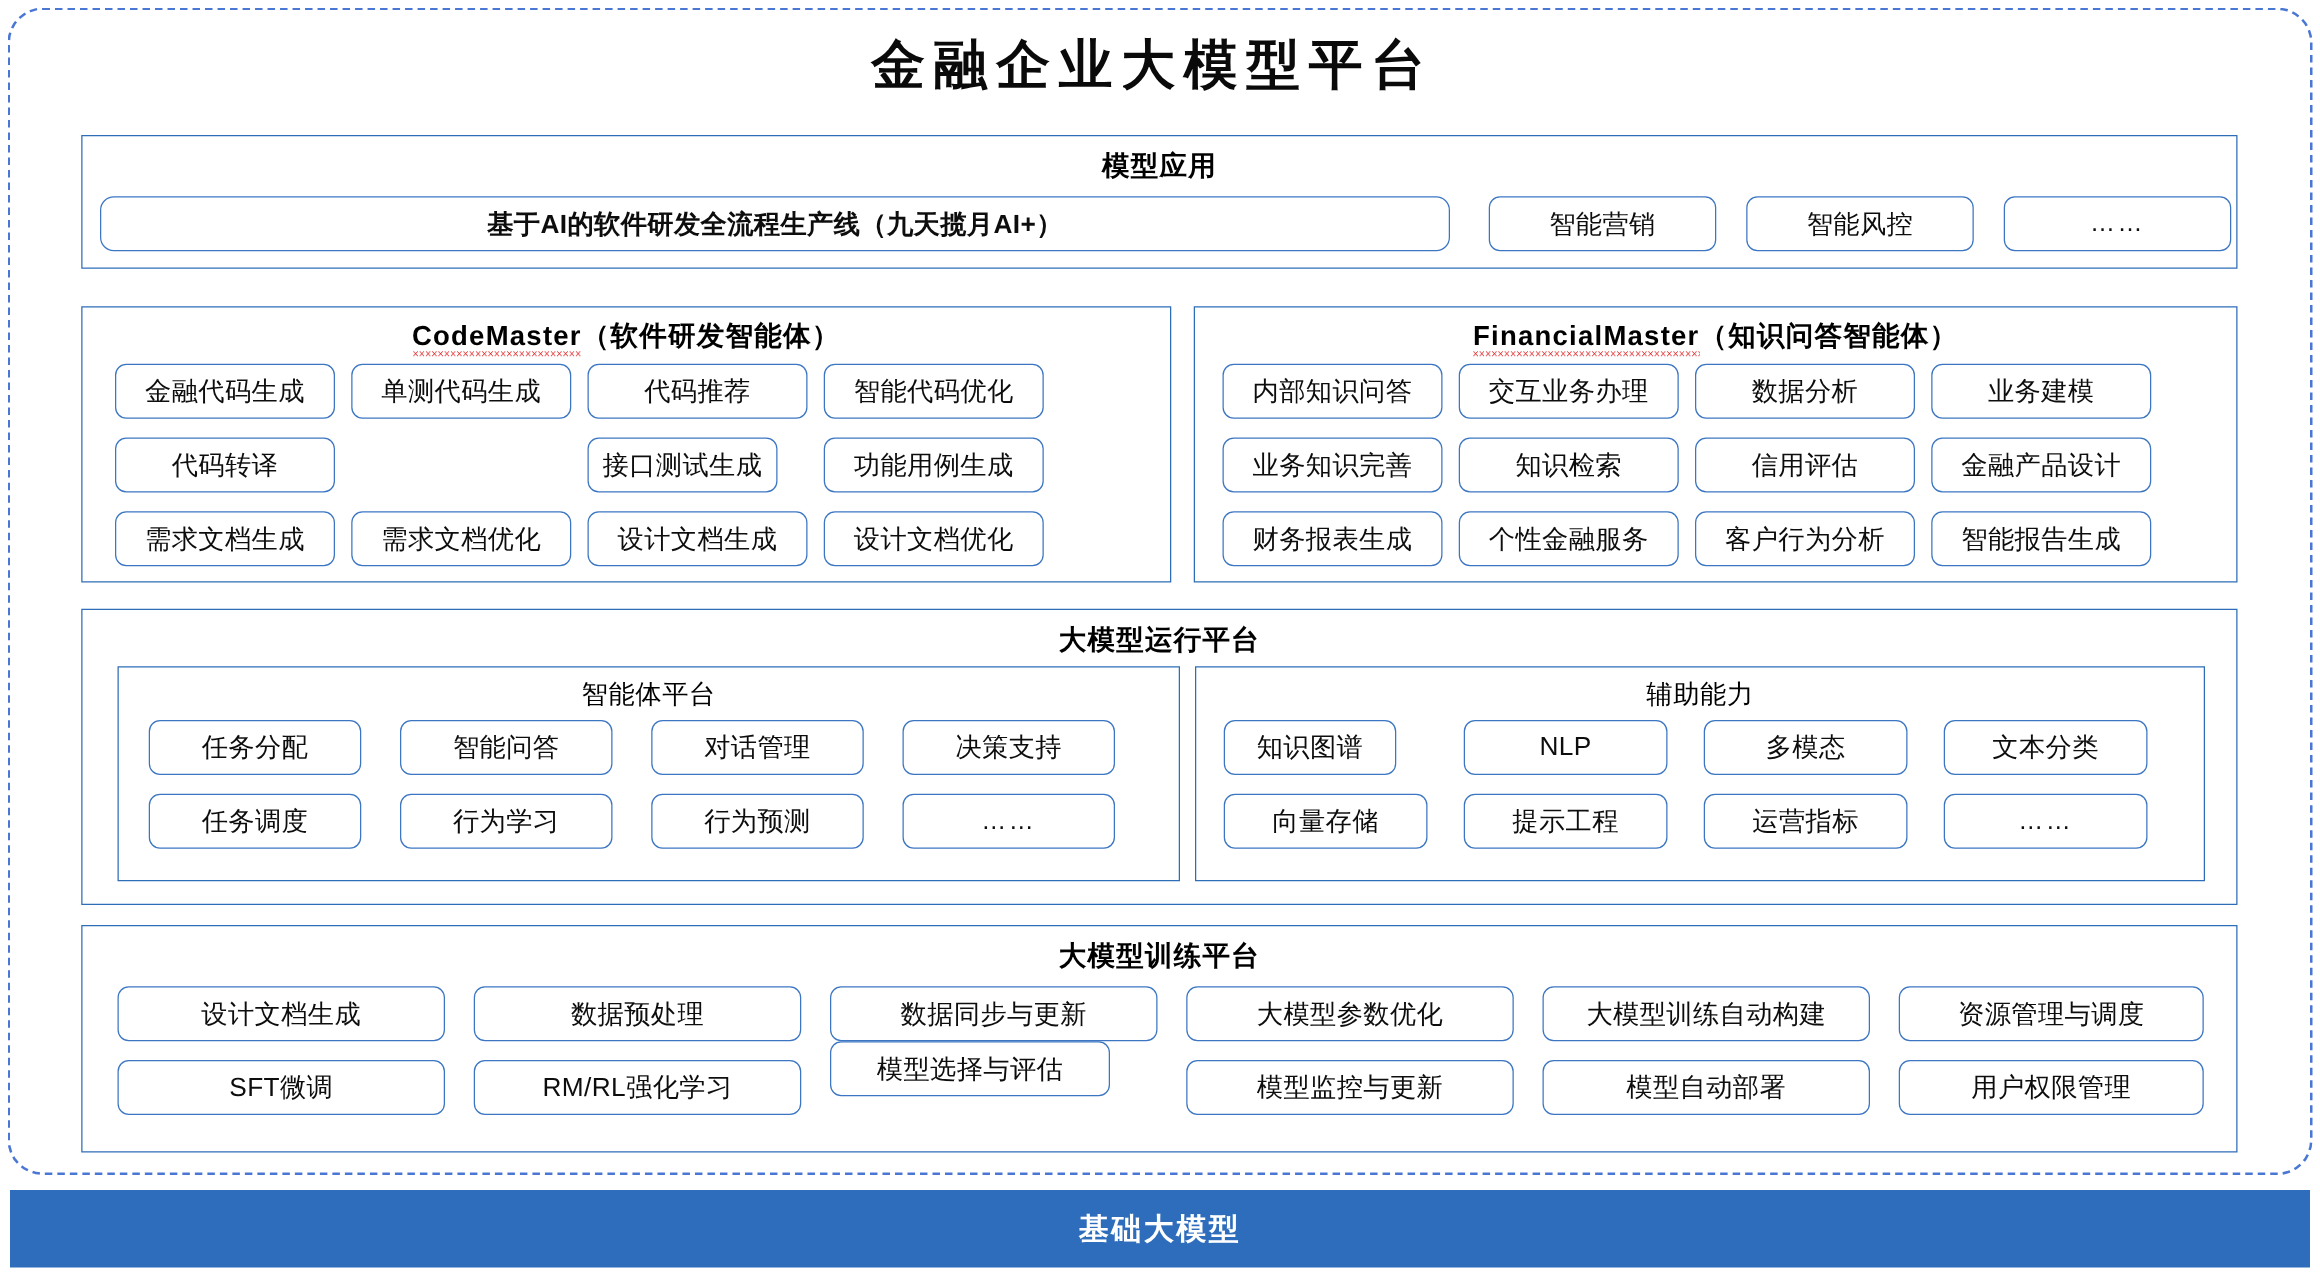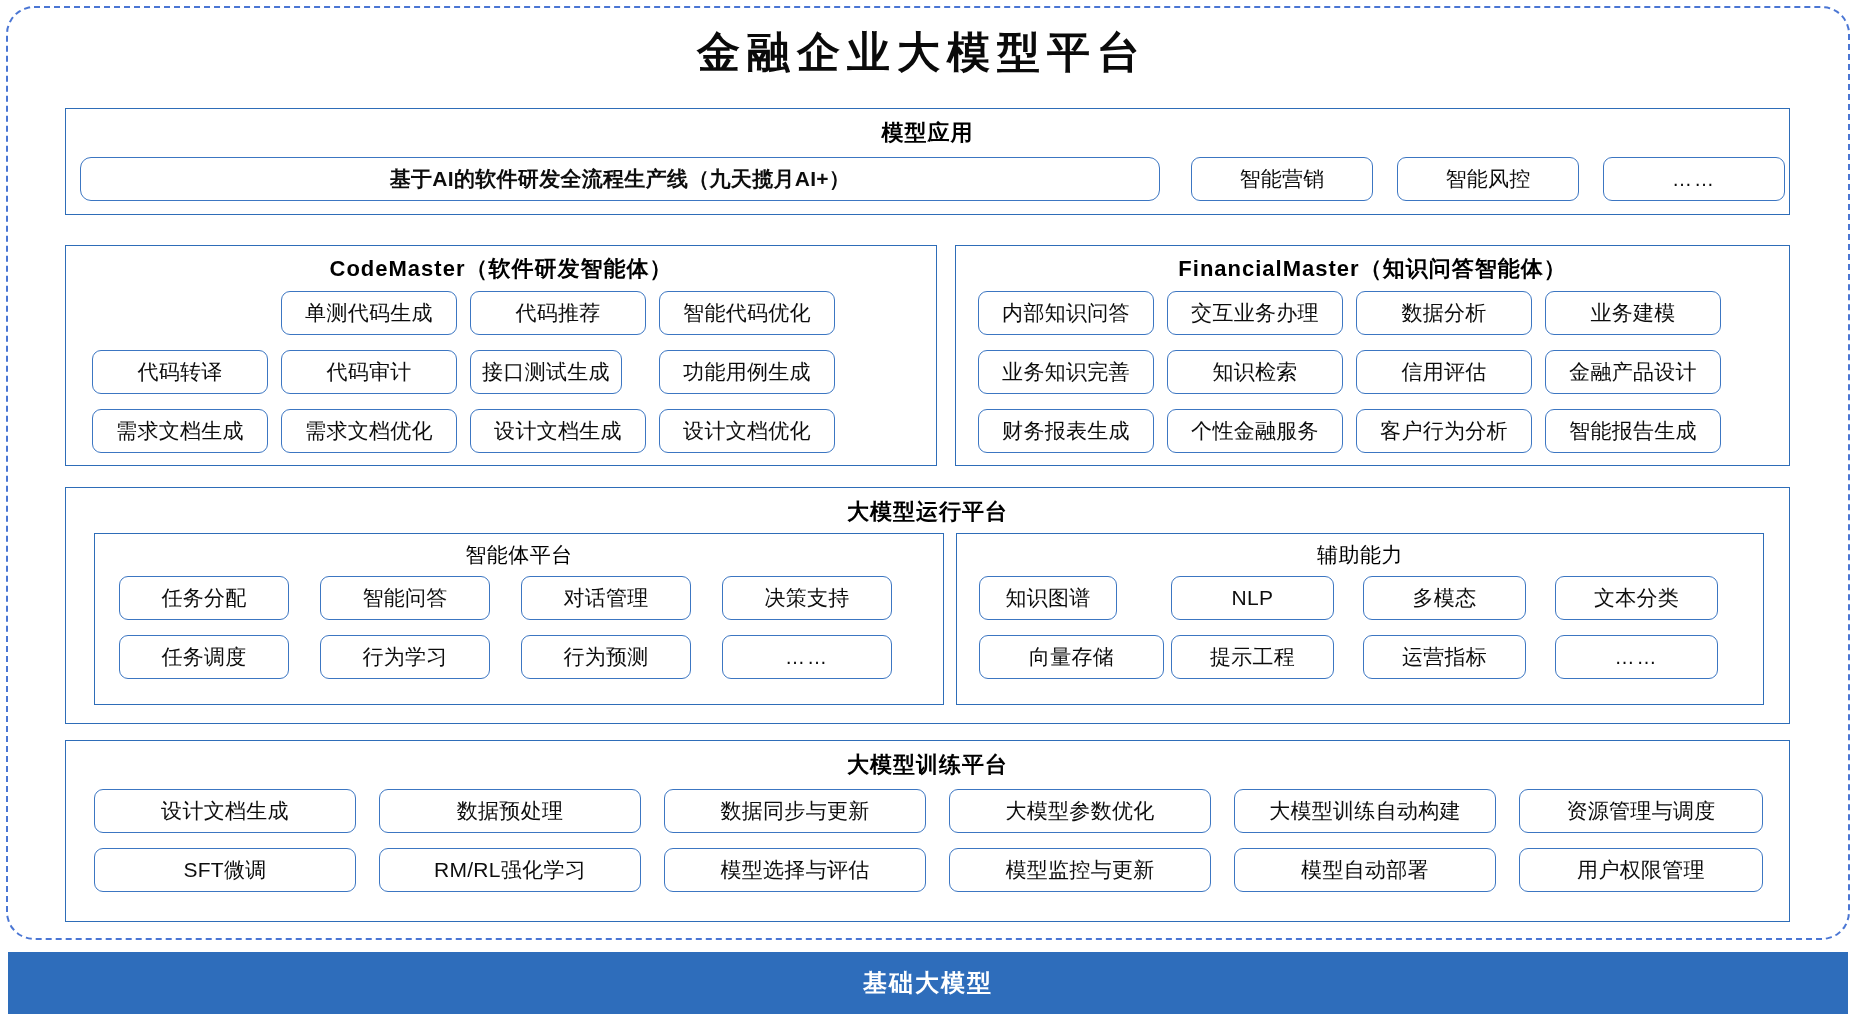--- a/index.html
+++ b/index.html
@@ -150,25 +150,25 @@
     <div class="pill wide-strong" style="left:14px; top:48px; width:1080px; height:44px;">基于AI的软件研发全流程生产线（九天揽月AI+）</div>
     <div class="pill" style="left:1125px; top:48px; width:182px; height:44px;">智能营销</div>
     <div class="pill" style="left:1331px; top:48px; width:182px; height:44px;">智能风控</div>
     <div class="pill dots" style="left:1537px; top:48px; width:182px; height:44px;">……</div>
   </div>
 
   <div class="panel" style="left:65px; top:245px; width:872px; height:221px;">
     <div class="panel-title" style="margin-top:8px;">
       <span class="sq">CodeMaster</span><span>（软件研发智能体）</span>
     </div>
+    <div class="pill" style="left:26px;  top:45px;  width:176px; height:44px;">金融代码生成</div>
     <div class="pill" style="left:215px; top:45px;  width:176px; height:44px;">单测代码生成</div>
     <div class="pill" style="left:404px; top:45px;  width:176px; height:44px;">代码推荐</div>
     <div class="pill" style="left:593px; top:45px;  width:176px; height:44px;">智能代码优化</div>
     <div class="pill" style="left:26px;  top:104px; width:176px; height:44px;">代码转译</div>
-    <div class="pill" style="left:215px; top:104px; width:176px; height:44px;">代码审计</div>
     <div class="pill" style="left:404px; top:104px; width:152px; height:44px;">接口测试生成</div>
     <div class="pill" style="left:593px; top:104px; width:176px; height:44px;">功能用例生成</div>
     <div class="pill" style="left:26px;  top:163px; width:176px; height:44px;">需求文档生成</div>
     <div class="pill" style="left:215px; top:163px; width:176px; height:44px;">需求文档优化</div>
     <div class="pill" style="left:404px; top:163px; width:176px; height:44px;">设计文档生成</div>
     <div class="pill" style="left:593px; top:163px; width:176px; height:44px;">设计文档优化</div>
   </div>
 
   <div class="panel" style="left:955px; top:245px; width:835px; height:221px;">
     <div class="panel-title" style="margin-top:8px;">
@@ -202,38 +202,38 @@
       <div class="pill" style="left:426px; top:101px; width:170px; height:44px;">行为预测</div>
       <div class="pill dots" style="left:627px; top:101px; width:170px; height:44px;">……</div>
     </div>
 
     <div class="subpanel" style="left:890px; top:45px; width:808px; height:172px;">
       <div class="subpanel-title" style="margin-top:7px;">辅助能力</div>
       <div class="pill" style="left:22px;  top:42px;  width:138px; height:44px;">知识图谱</div>
       <div class="pill" style="left:214px; top:42px;  width:163px; height:44px;">NLP</div>
       <div class="pill" style="left:406px; top:42px;  width:163px; height:44px;">多模态</div>
       <div class="pill" style="left:598px; top:42px;  width:163px; height:44px;">文本分类</div>
-      <div class="pill" style="left:22px;  top:101px; width:185px; height:44px;">向量存储</div>
+      <div class="pill" style="left:22px;  top:101px; width:163px; height:44px;">向量存储</div>
       <div class="pill" style="left:214px; top:101px; width:163px; height:44px;">提示工程</div>
       <div class="pill" style="left:406px; top:101px; width:163px; height:44px;">运营指标</div>
       <div class="pill dots" style="left:598px; top:101px; width:163px; height:44px;">……</div>
     </div>
   </div>
 
   <div class="panel" style="left:65px; top:740px; width:1725px; height:182px;">
     <div class="panel-title" style="margin-top:9px;">大模型训练平台</div>
     <div class="pill" style="left:28px;   top:48px;  width:262px; height:44px;">设计文档生成</div>
     <div class="pill" style="left:313px;  top:48px;  width:262px; height:44px;">数据预处理</div>
     <div class="pill" style="left:598px;  top:48px;  width:262px; height:44px;">数据同步与更新</div>
     <div class="pill" style="left:883px;  top:48px;  width:262px; height:44px;">大模型参数优化</div>
     <div class="pill" style="left:1168px; top:48px;  width:262px; height:44px;">大模型训练自动构建</div>
     <div class="pill" style="left:28px;   top:107px; width:262px; height:44px;">SFT微调</div>
     <div class="pill" style="left:1453px; top:48px;  width:244px; height:44px;">资源管理与调度</div>
     <div class="pill" style="left:313px;  top:107px; width:262px; height:44px;">RM/RL强化学习</div>
-    <div class="pill" style="left:598px;  top:107px; width:262px; height:44px;text-align:center;">模型选择与评估</div>
+    <div class="pill" style="left:598px;  top:92px; width:224px; height:44px;text-align:center;">模型选择与评估</div>
     <div class="pill" style="left:883px;  top:107px; width:262px; height:44px;">模型监控与更新</div>
     <div class="pill" style="left:1168px; top:107px; width:262px; height:44px;">模型自动部署</div>
     <div class="pill" style="left:1453px; top:107px; width:244px; height:44px;">用户权限管理</div>
   </div>
 
   <div class="footer-bar">
     <span class="footer-text">基础大模型</span>
   </div>
 
 </div>

